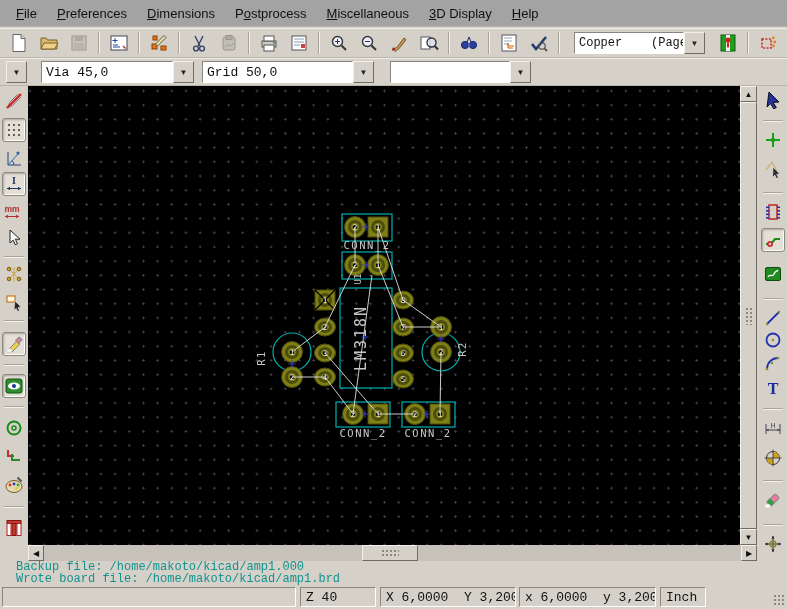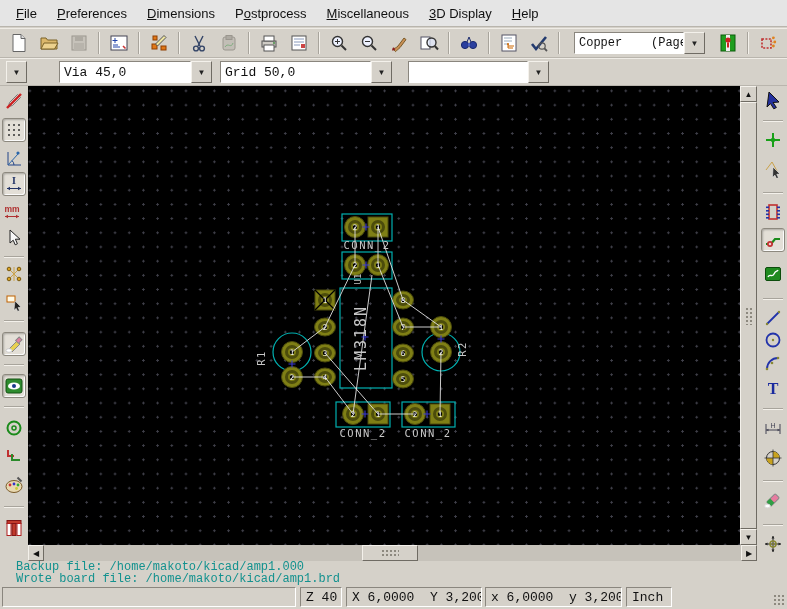--- a/index.html
+++ b/index.html
@@ -1,20 +1,20 @@
 <!DOCTYPE html>
 <html><head>
 <meta charset="utf-8">
 <style>
   html,body{margin:0;padding:0;}
   #window{position:relative;width:787px;height:609px;background:#d5d1c9;
     font-family:"Liberation Sans",sans-serif;font-size:13px;color:#111;overflow:hidden;}
   
   #menubar{position:absolute;left:0;top:0;width:787px;height:27px;display:flex;align-items:center;
-    padding-left:6px;box-sizing:border-box;background:#e5e5e5;border-bottom:1px solid #b9b5ad;}
+    padding-left:6px;box-sizing:border-box;background:#a3a3a3;border-bottom:1px solid #b9b5ad;}
   .menu-item{padding:3px 10px;cursor:default;white-space:nowrap;}
   .menu-item u{text-decoration:underline;}
   
   .tb-row{position:absolute;left:0;width:787px;display:flex;align-items:center;box-sizing:border-box;
     background:#d5d1c9;border-top:1px solid #efece6;border-bottom:1px solid #b9b5ad;}
   #toolbar-main{top:28px;height:30px;padding-left:4px;}
   #toolbar-aux{top:58px;height:28px;padding-left:6px;}
   .tbtn{width:28px;height:26px;display:flex;align-items:center;justify-content:center;flex:0 0 auto;border:1px solid transparent;border-radius:3px;}
   .vsep{width:0;height:22px;border-left:1px solid #a8a49c;border-right:1px solid #f4f1eb;margin:0 4px;flex:0 0 auto;}
   .ico{width:20px;height:20px;display:block;}
@@ -217,21 +217,21 @@
           <circle cx="15.4" cy="13" r="1.4" fill="#e0821e"></circle>
         </svg>
       </div>
     <div class="tbtn"></div>
   </div>
 
   <div id="toolbar-aux" class="tb-row">
     <div class="combo">
       <div class="combo-arrow">▼</div>
     </div>
-    <div class="combo" style="margin-left:32px;border-radius:10px;">
+    <div class="combo" style="margin-left:14px;border-radius:10px;">
       <div class="combo-field" style="width:132px;">Via 45,0</div>
       <div class="combo-arrow">▼</div>
     </div>
     <div class="combo" style="margin-left:8px;">
       <div class="combo-field" style="width:151px;">Grid 50,0</div>
       <div class="combo-arrow">▼</div>
     </div>
     <div class="combo" style="margin-left:16px;">
       <div class="combo-field" style="width:120px;"></div>
       <div class="combo-arrow">▼</div>
@@ -643,20 +643,20 @@
     <div class="sb-arrow" style="right:0;top:0;width:16px;height:16px;">▶</div>
   </div>
 
   <div id="messages">
     <div>Backup file: /home/makoto/kicad/amp1.000</div>
     <div>Wrote board file: /home/makoto/kicad/amp1.brd</div>
   </div>
 
   <div id="statusbar">
     <div class="sfield" style="width:294px;"></div>
-    <div class="sfield" style="width:42px;margin-left:4px;">Z 40</div>
+    <div class="sfield" style="width:76px;margin-left:4px;">Z 40</div>
     <div class="sfield" style="width:136px;margin-left:4px;">X 6,0000  Y 3,2000</div>
     <div class="sfield" style="width:137px;margin-left:3px;">x 6,0000  y 3,2000</div>
     <div class="sfield" style="width:46px;margin-left:4px;">Inch</div>
     <div id="resize-grip"></div>
   </div>
 
 </div>
 
 </body></html>

